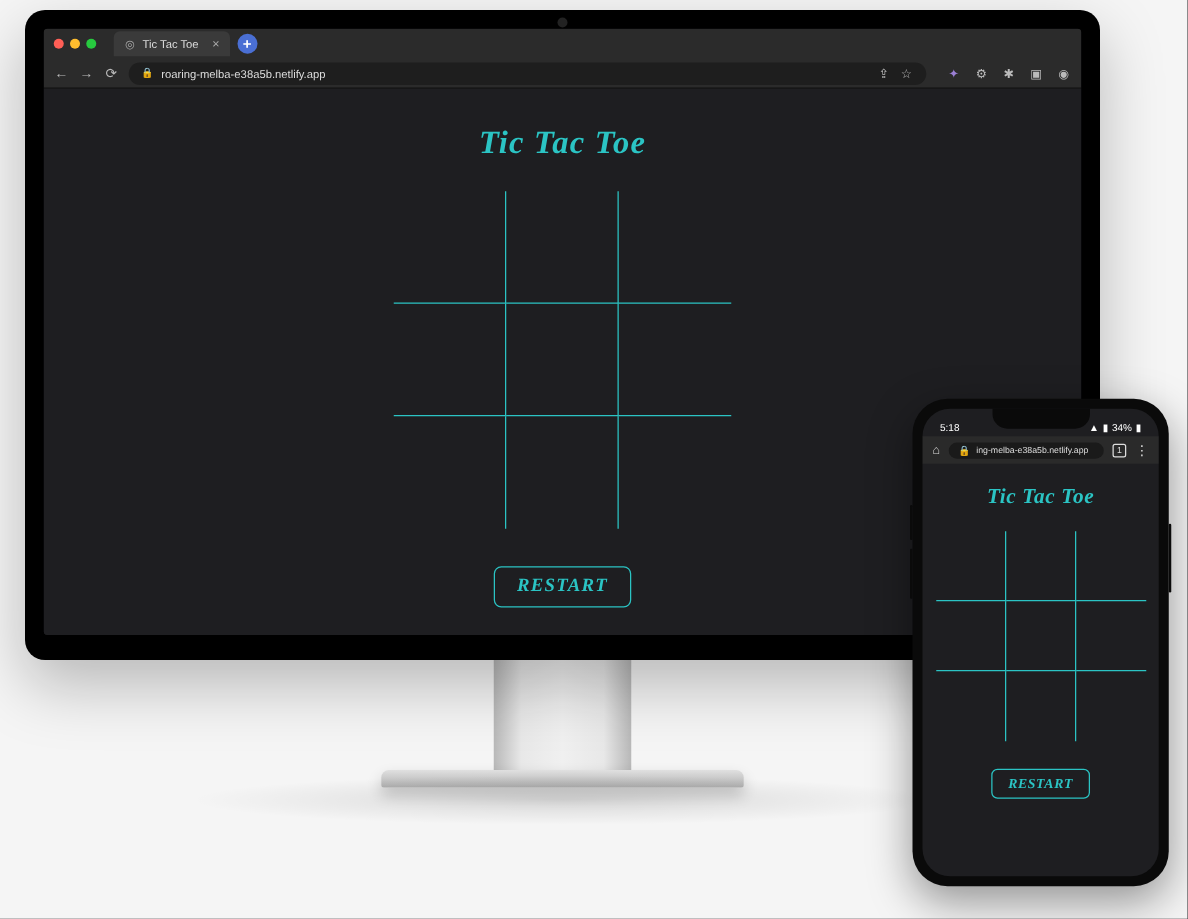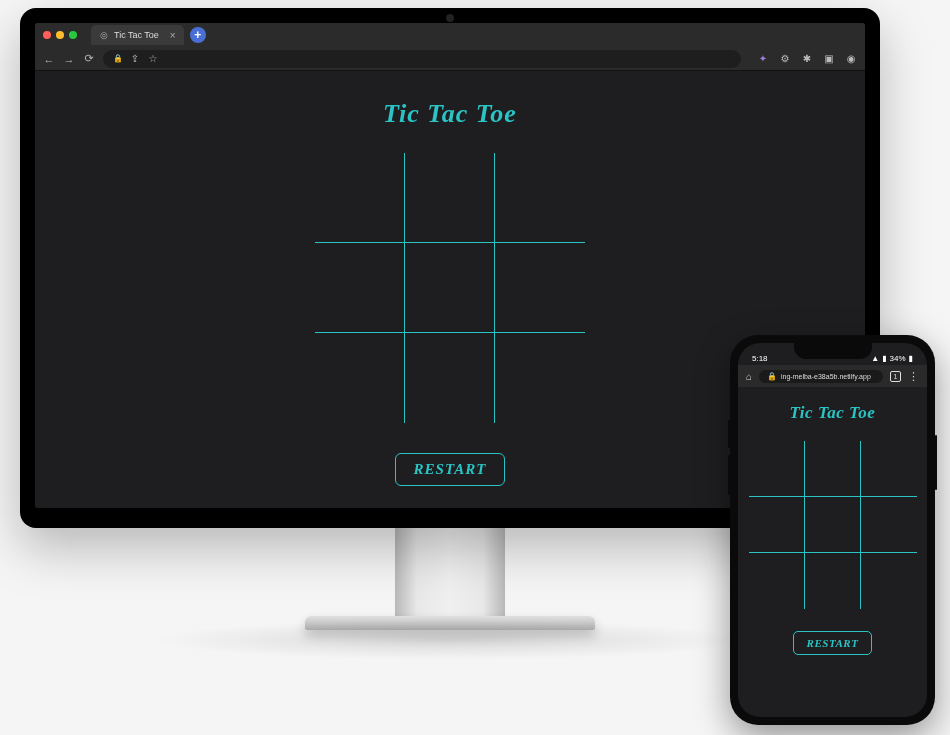--- a/index.html
+++ b/index.html
@@ -195,21 +195,21 @@
       width: 600px;
       height: 40px;
       margin: -10px auto 0;
       background: radial-gradient(ellipse at center, rgba(0,0,0,0.12), transparent 70%);
     }
 
     
     .phone {
       position: absolute;
       right: 15px;
-      bottom: 10px;
+      bottom: 26px;
       width: 205px;
       height: 390px;
       background: #0a0a0a;
       border-radius: 28px;
       padding: 8px;
       box-shadow: 0 12px 35px rgba(0,0,0,0.4);
     }
     .phone-btn-left {
       position: absolute;
       left: -2px;
@@ -365,20 +365,21 @@
           <div class="new-tab-btn">
             <span>+</span>
           </div>
         </div>
         <div class="addr-row">
           <span class="nav-icon">←</span>
           <span class="nav-icon">→</span>
           <span class="nav-icon">⟳</span>
           <div class="addr-bar">
             <span class="lock-icon">🔒</span>
+            <span class="addr-text">roaring-melba-e38a5b.netlify.app</span>
             <span class="ext-icon">⇪</span>
             <span class="ext-icon star">☆</span>
           </div>
           <div class="ext-icons">
             <span class="ext-icon purple">✦</span>
             <span class="ext-icon">⚙</span>
             <span class="ext-icon">✱</span>
             <span class="ext-icon">▣</span>
             <span class="ext-icon">◉</span>
           </div>

